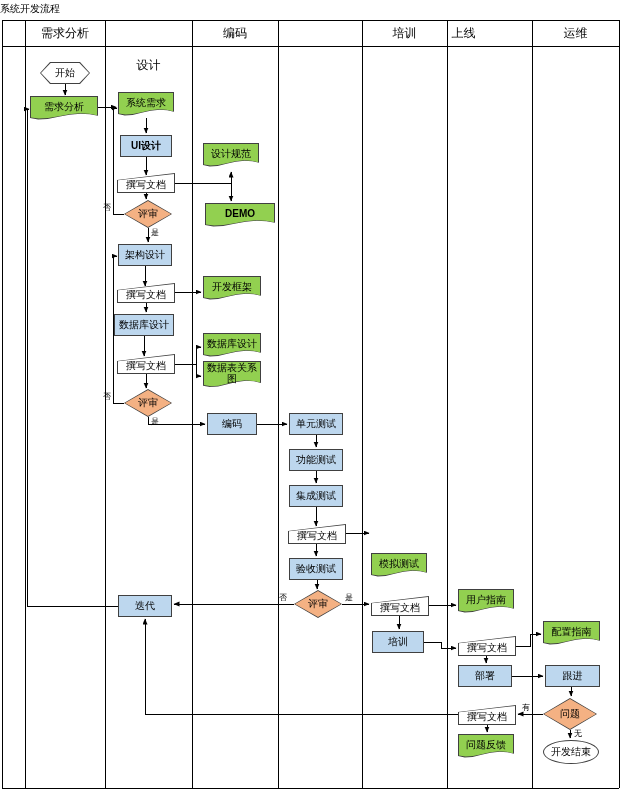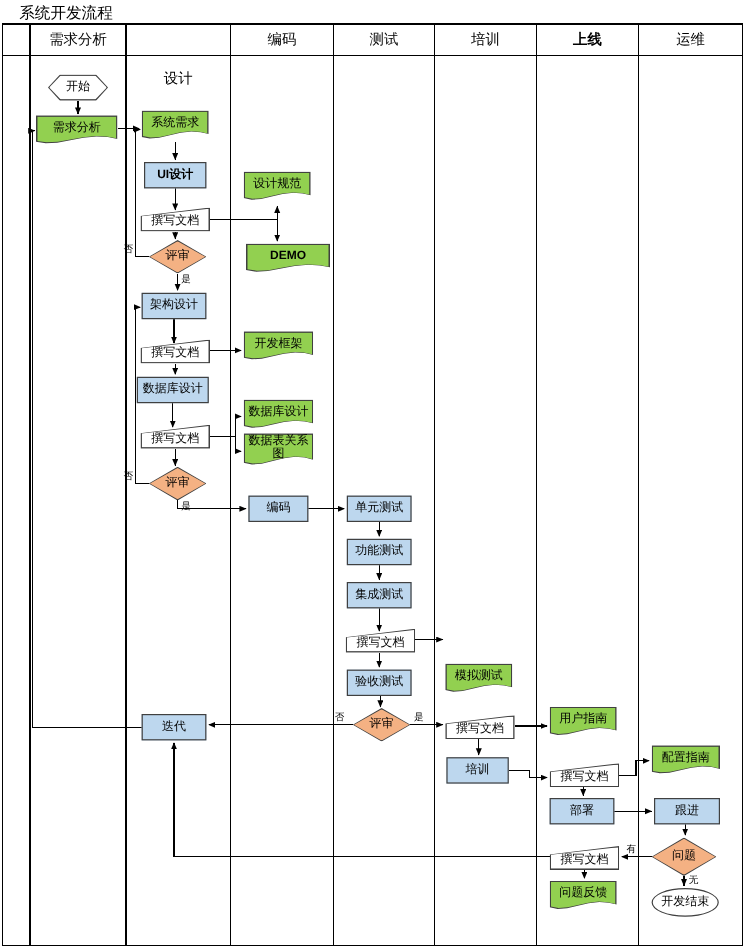--- a/index.html
+++ b/index.html
@@ -10,21 +10,21 @@
     --border-col:#404040;
     --clip-doc:polygon(0% 0%,100% 0%,100% 76%,88% 70%,74% 68%,58% 72%,42% 80%,26% 88%,12% 90%,0% 85%);
     --clip-dec:polygon(50% 0%,100% 50%,50% 100%,0% 50%);
     --clip-man:polygon(0% 35%,100% 0%,100% 100%,0% 100%);
     --clip-start:polygon(20% 0%,80% 0%,100% 50%,80% 100%,20% 100%,0% 50%);
   }
   html,body{margin:0;padding:0;background:#fff;}
   body{width:621px;height:790px;position:relative;overflow:hidden;
        font-family:"Liberation Sans",sans-serif;color:#000;}
   #canvas{position:absolute;inset:0;}
-  #title{position:absolute;left:16px;top:2px;font-size:13px;
+  #title{position:absolute;left:0;top:2px;font-size:10px;
          font-family:"Liberation Serif",serif;}
   svg{position:absolute;left:0;top:0;}
   .lane-header{position:absolute;top:20px;height:26px;display:flex;
                align-items:center;justify-content:center;font-size:12px;
                font-family:"Liberation Serif",serif;}
   .node{position:absolute;}
   .node .fill{display:block;position:absolute;inset:0;}
   .node .lbl{position:absolute;inset:0;display:flex;align-items:center;
              justify-content:center;text-align:center;font-size:10px;
              line-height:1.15;z-index:2;padding:0 1px;}
@@ -116,23 +116,22 @@
       <polyline class="edge" marker-end="url(#arrow)" points="543,714 518,714"></polyline>
       <polyline class="edge" marker-end="url(#arrow)" points="570,730 570,738"></polyline>
       <polyline class="edge" marker-end="url(#arrow)" points="487,725 487,732"></polyline>
       <polyline class="edge" marker-end="url(#arrow)" points="458,714 145,714 145,619"></polyline>
     </g>
   </svg>
 
 <div class="lane-header" style="left: 25px; width: 80px;">需求分析</div>
     <div class="lane-header" style="left: 105px; width: 87px; margin-top: 32px;">设计</div>
     <div class="lane-header" style="left: 192px; width: 86px;">编码</div>
-    <div class="lane-header" style="left: 278px; width: 84px;">测试</div>
     <div class="lane-header" style="left: 362px; width: 85px;">培训</div>
-    <div class="lane-header" style="left: 447px; width: 85px; font-weight: bold;">上线</div>
+    <div class="lane-header" style="left: 421px; width: 85px;">上线</div>
     <div class="lane-header" style="left: 532px; width: 87px;">运维</div>
     <div class="node shape-start" style="left: 40px; top: 62px; width: 50px; height: 22px;">
       <i class="fill"></i>
       <span class="lbl">开始</span>
     </div>
     <div class="node shape-doc" style="left: 30px; top: 96px; width: 68px; height: 26px;">
       <i class="fill"></i>
       <span class="lbl">需求分析</span>
     </div>
     <div class="node shape-doc" style="left: 118px; top: 92px; width: 56px; height: 26px;">

